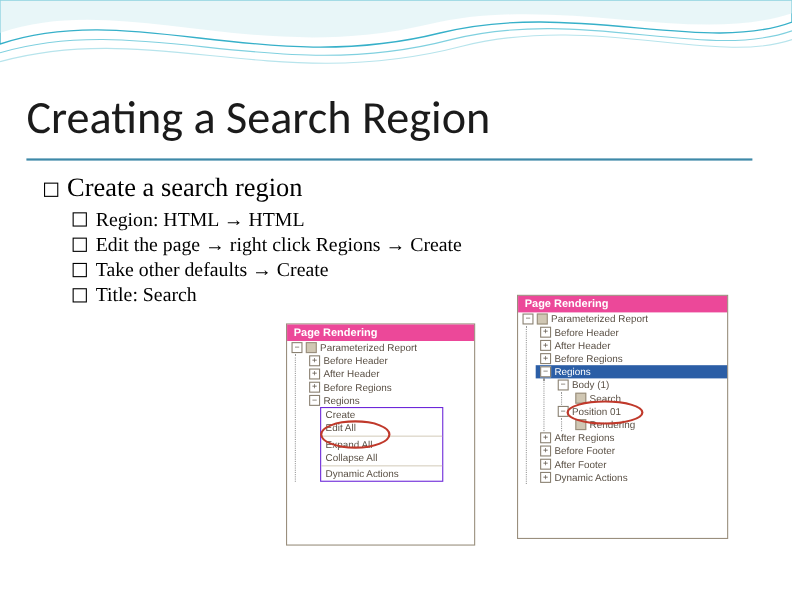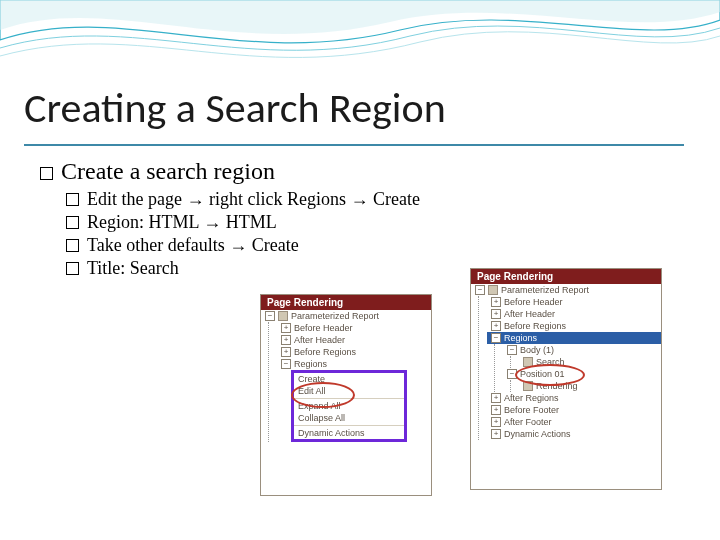--- a/index.html
+++ b/index.html
@@ -7,21 +7,21 @@
   .wave{position:absolute;top:0;left:0;width:720px;height:90px;pointer-events:none}
   .title{position:absolute;left:24px;top:82px;font-size:42px;font-family:Calibri,Arial,sans-serif;color:#1b1b1b}
   .uline{position:absolute;left:24px;top:144px;width:660px;height:2px;background:#3e89a8}
   .body{position:absolute;left:40px;top:158px;width:640px}
   .lvl1{font-size:24px;margin:0 0 4px 0}
   .lvl2wrap{margin-left:26px}
   .lvl2{font-size:18px;margin:2px 0}
   .sq{display:inline-block;width:11px;height:11px;border:1.5px solid #000;margin-right:8px;position:relative;top:1px}
   .imgs{position:absolute;left:260px;top:294px;width:420px;height:220px}
   .panel{position:absolute;border:1px solid #9a8f7e;background:#fff;font-family:Tahoma,Arial,sans-serif;font-size:9px;color:#5a5045}
-  .phead{background:#7f1d1d;color:#fff;font-size:10px;padding:2px 6px;font-weight:bold}
+  .phead{background:#ec4899;color:#fff;font-size:10px;padding:2px 6px;font-weight:bold}
   .prow{padding:1px 4px 1px 4px;display:flex;align-items:center;gap:3px;white-space:nowrap}
   .prow.sel{background:#2b5ea6;color:#fff}
   .tggl{display:inline-block;width:8px;height:8px;border:1px solid #8a8172;text-align:center;line-height:7px;font-size:8px;color:#5a5045;background:#fff}
   .ico{display:inline-block;width:8px;height:8px;background:#d0c7b3;border:1px solid #9a8f7e}
   .ring{display:inline-block;position:absolute;border:2px solid #c0392b;border-radius:50%}
   .dots{border-left:1px dotted #999;margin-left:7px;padding-left:8px}
 </style>
 </head>
 <body>
 
@@ -35,22 +35,22 @@
   </svg>
 
   <div class="title">Creating a Search Region</div>
   <div class="uline"></div>
 
   <div class="body">
     <div class="lvl1">
       <span class="sq"></span><span>Create a search region</span>
     </div>
     <div class="lvl2wrap">
+      <div class="lvl2"><span class="sq"></span><span>Region: HTML → HTML</span></div>
       <div class="lvl2"><span class="sq"></span><span>Edit the page → right click Regions → Create</span></div>
-      <div class="lvl2"><span class="sq"></span><span>Region: HTML → HTML</span></div>
       <div class="lvl2"><span class="sq"></span><span>Take other defaults → Create</span></div>
       <div class="lvl2"><span class="sq"></span><span>Title: Search</span></div>
     </div>
   </div>
 
   <div class="imgs">
 
     <div class="panel" style="left:0;top:0;width:170px;height:200px">
       <div class="phead">Page Rendering</div>
       <div class="prow">
@@ -69,21 +69,21 @@
           </div>
         <div class="prow">
             <span class="tggl">+</span>
             <span>Before Regions</span>
           </div>
         <div class="prow">
             <span class="tggl">−</span>
             <span>Regions</span>
           </div>
 
-        <div style="margin-left:14px;border:3px solid #6d28d9;background:#fff;width:110px">
+        <div style="margin-left:14px;border:1px solid #6d28d9;background:#fff;width:110px">
           <div class="prow">
               <span>Create</span>
             </div>
           <div class="prow">
               <span>Edit All</span>
             </div>
           <div style="border-top:1px solid #d6cfbf;margin:1px 0"></div>
           <div class="prow">
               <span>Expand All</span>
             </div>

